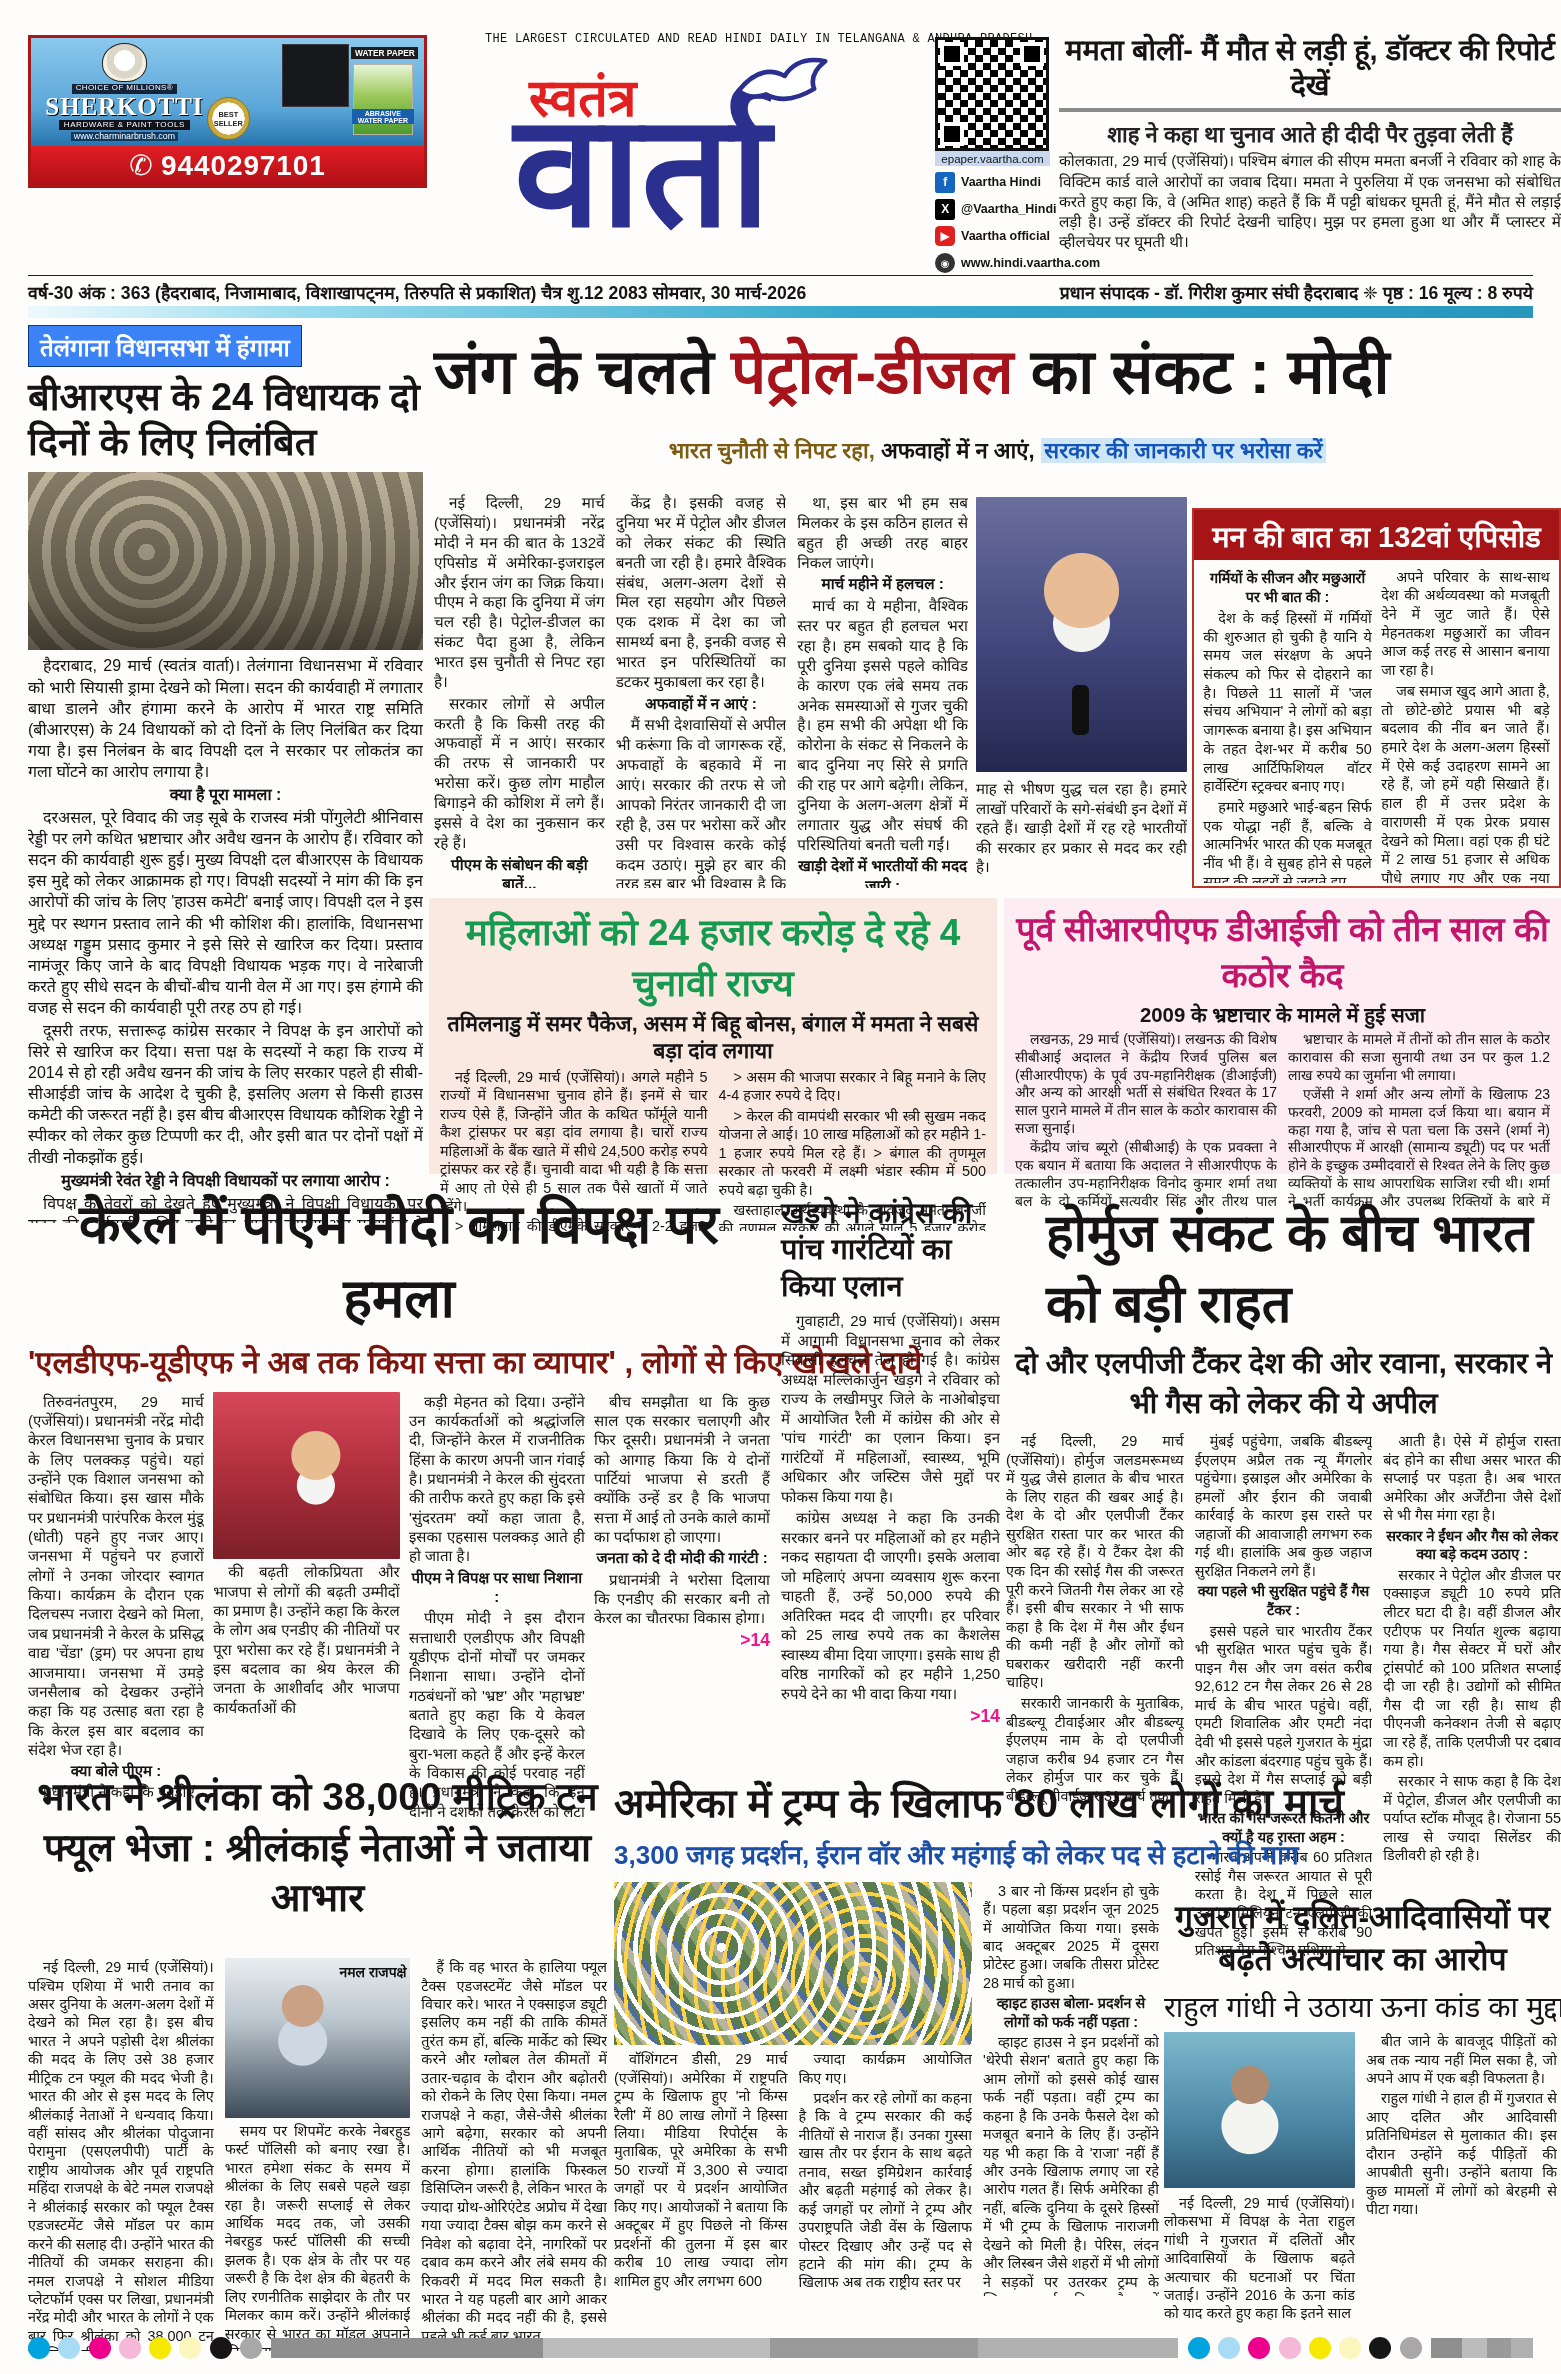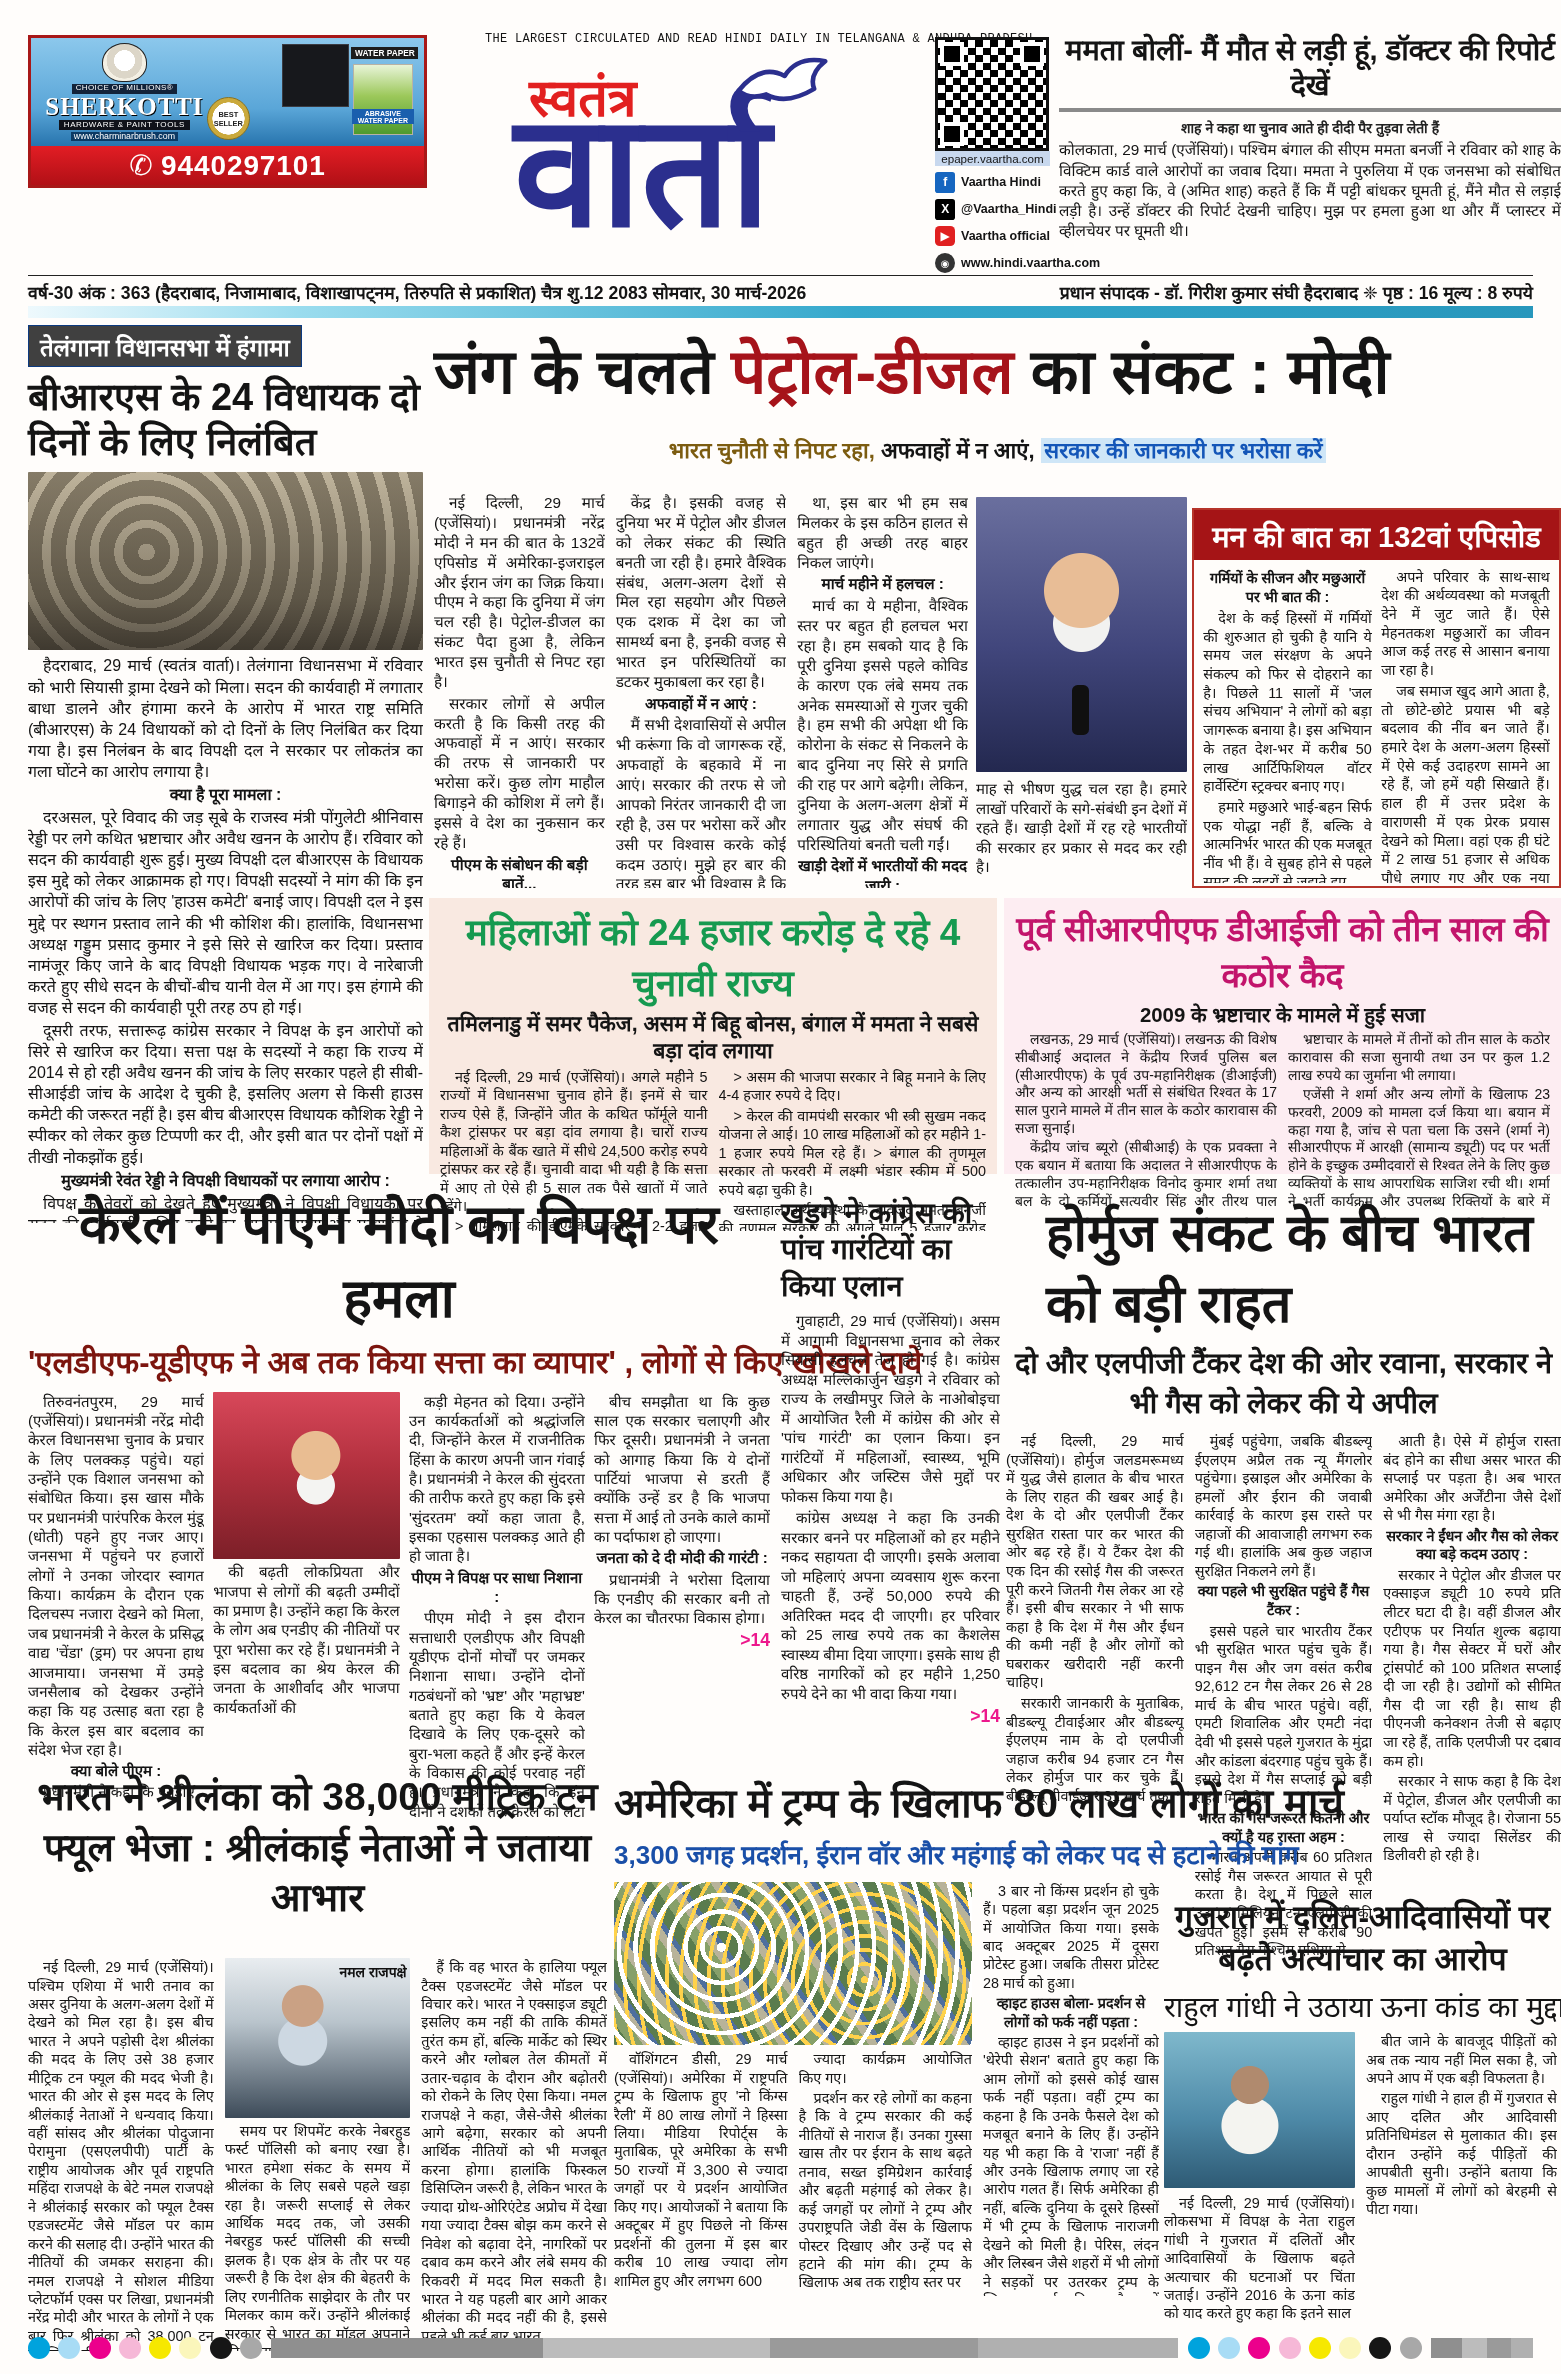--- a/index.html
+++ b/index.html
@@ -58,32 +58,32 @@
   .soc-ic{width:20.4px;height:20.4px;display:flex;align-items:center;justify-content:center;color:#fff;font-size:12px;
           font-weight:bold;flex:0 0 20.4px;}
   .ic-f{background:#1666c0;border-radius:2.8px;}
   .ic-x{background:#000;border-radius:2.8px;}
   .ic-y{background:#e02020;border-radius:4.6px;}
   .ic-g{background:#333;border-radius:50%;font-size:10.2px;}
 
   
   .mamata{left:1059px;top:33px;width:502px;height:239px;}
   .mam-h{font-size:29px;font-weight:bold;text-align:center;line-height:1.2;border-bottom:4.6px solid #8a8a8a;padding-bottom:5.6px;}
-  .mam-s{font-size:14px;font-weight:bold;text-align:center;margin:5.6px 0 3.7px 0;color:#222;}
+  .mam-s{font-size:22px;font-weight:bold;text-align:center;margin:5.6px 0 3.7px 0;color:#222;}
   .mam-b{font-size:15.3px;line-height:1.32;text-align:justify;}
 
   
   .dateline{left:28px;top:275px;width:1505px;display:flex;justify-content:space-between;
             font-size:17.6px;font-weight:bold;border-top:1.9px solid #222;padding-top:3.7px;}
   .cyanbar{left:28px;top:306px;width:1505px;height:12px;
            background:linear-gradient(90deg,#eef9fd 0%,#9adcee 18%,#35a8cc 55%,#2897bc 100%);}
 
   
   .brs{left:28px;top:325px;width:395px;height:852px;}
-  .kicker{display:inline-block;background:#404040;color:#fff;font-size:24px;font-weight:bold;padding:3.7px 11px;border:0.9px solid #0c3a80;}
+  .kicker{display:inline-block;background:#3b82f6;color:#fff;font-size:24px;font-weight:bold;padding:3.7px 11px;border:0.9px solid #0c3a80;}
   .brs-h{font-size:38px;font-weight:bold;line-height:1.18;margin:7.4px 0 7.4px 0;}
   .brs-photo{width:395px;height:178px;
      background:repeating-radial-gradient(circle at 30% 45%,#f2ecdf 0 8.3px,#a9a294 8.3px 24px),
                 linear-gradient(180deg,#c9c2b2 0%,#8e887b 70%,#5f5a52 100%);
      background-blend-mode:multiply;}
   .brs-body{font-size:16px;line-height:1.32;text-align:justify;margin-top:5.6px;height:568px;overflow:hidden;}
 
   
   .lead-h{left:434px;top:327px;width:1127px;font-size:62px;font-weight:bold;white-space:nowrap;}
   .lead-h .red{color:#a6131a;}

